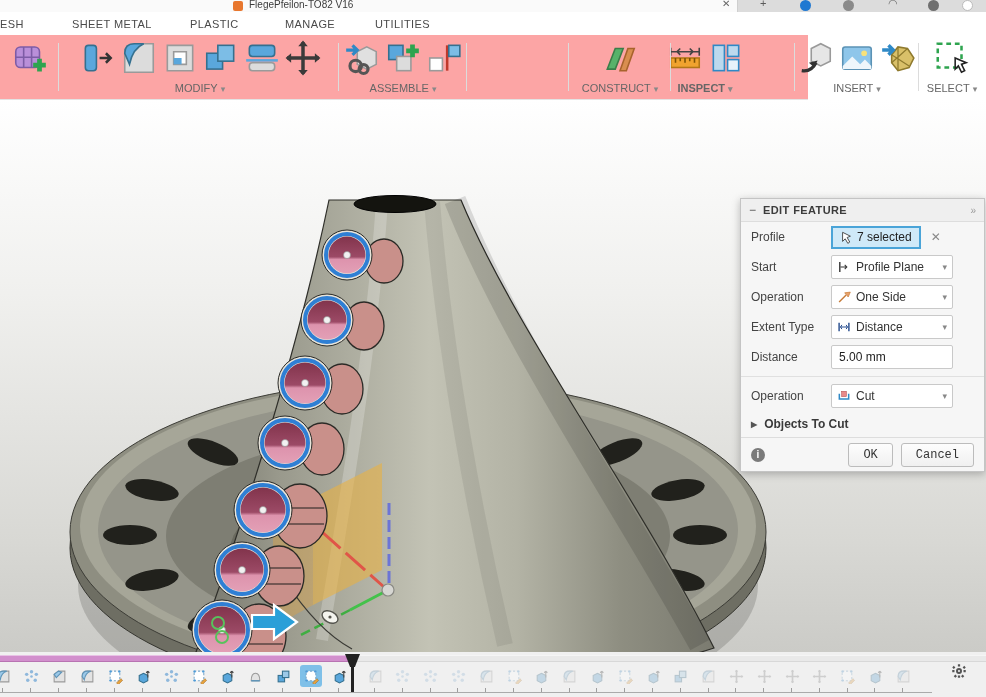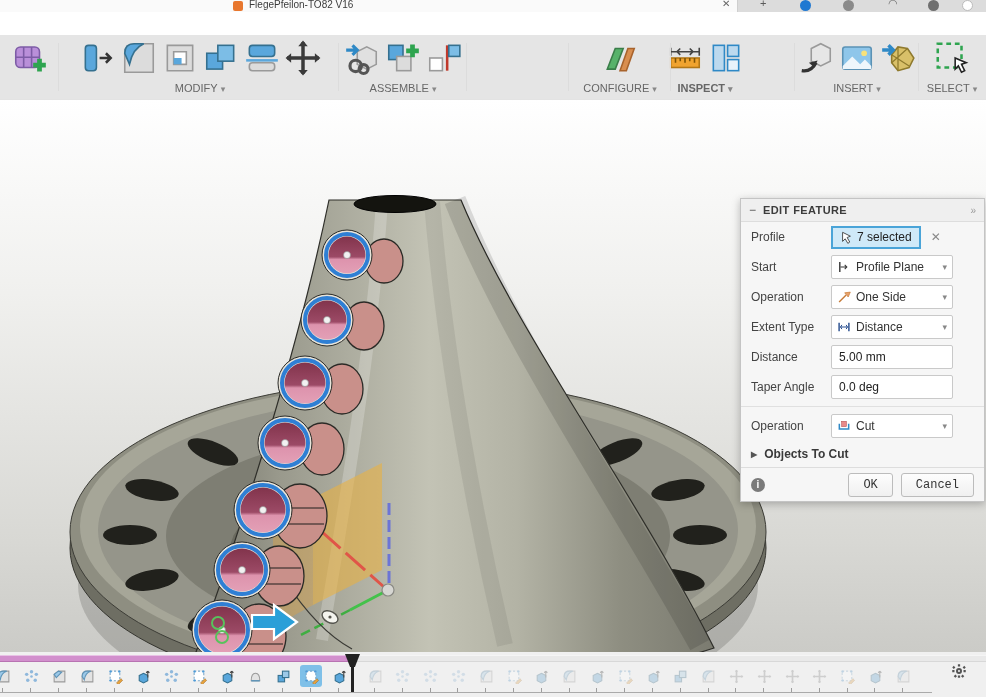--- a/index.html
+++ b/index.html
@@ -13,21 +13,21 @@
   #titlebar .restzone { position:absolute; left:738px; top:0; width:248px; height:12px; background:#dcdcdc; }
   .doc-cube { position:absolute; left:233px; top:1px; width:10px; height:10px; background:#e8772e; border-radius:2px; }
   .doc-title { position:absolute; left:249px; top:-1px; font-size:10px; color:#3c3c3c; white-space:nowrap; }
   .tab-close { position:absolute; left:722px; top:-2px; font-size:10px; color:#666; }
   .tb-ico { position:absolute; top:-3px; font-size:11px; color:#5a5a5a; }
   .tb-circle { position:absolute; top:0px; width:11px; height:11px; border-radius:50%; }
 
   
   #ribbon-tabs { position:absolute; left:0; top:12px; width:986px; height:23px; background:#fff; }
   .rtab { position:absolute; top:6px; font-size:11px; color:#4a4a4a; letter-spacing:.4px; white-space:nowrap; cursor:default; }
-  #ribbon-bar { position:absolute; left:0; top:35px; width:986px; height:65px; background:#e5e5e5; border-bottom:1px solid #e3e3e3; }
+  #ribbon-bar { position:absolute; left:0; top:35px; width:808px; height:65px; background:#fca5a5; border-bottom:1px solid #e3e3e3; }
   .rgroup { position:absolute; top:0; height:64px; }
   .rgroup .icons { display:flex; justify-content:center; align-items:center; gap:3px; height:46px; }
   .rgroup .glabel { text-align:center; font-size:11px; color:#666; margin-top:1px; white-space:nowrap; }
   .glabel .caret::after { content:"▾"; color:#888; font-size:9px; margin-left:3px; }
   .ticon { width:38px; height:38px; display:block; }
   .rsep { position:absolute; top:8px; width:1px; height:48px; background:#dcdcdc; }
 
   
   #viewport { position:absolute; left:0; top:100px; width:986px; height:552px;
               background:linear-gradient(#ffffff 0%, #f0f0ee 35%, #d8d8d4 80%, #cbcbc7 100%); }
@@ -100,20 +100,27 @@
     <div class="restzone" id="titlebar-icons">
         <span class="tb-ico" style="color: rgb(90, 90, 90); left: 22px;">+</span>
         <span class="tb-circle" style="background: rgb(31, 120, 209); left: 62px;"></span>
         <span class="tb-circle" style="background: rgb(138, 138, 138); left: 105px;"></span>
         <span class="tb-ico" style="color: rgb(106, 106, 106); left: 150px;">◠</span>
         <span class="tb-circle" style="background: rgb(111, 111, 111); left: 190px;"></span>
         <span class="tb-circle" style="background: rgb(255, 255, 255); border: 1px solid rgb(187, 187, 187); left: 224px;"></span>
       </div>
   </div>
 
+  <div id="ribbon-tabs">
+      <span class="rtab" style="left: 0px;">ESH</span>
+      <span class="rtab" style="left: 72px;">SHEET METAL</span>
+      <span class="rtab" style="left: 190px;">PLASTIC</span>
+      <span class="rtab" style="left: 285px;">MANAGE</span>
+      <span class="rtab" style="left: 375px;">UTILITIES</span>
+    </div>
 
   <div id="ribbon-bar">
       <div class="rgroup" style="left: 2px; width: 56px;">
         <div class="icons">
           <span>
             <svg width="38" height="38" viewBox="0 0 24 24" class="ticon">
               <rect x="3" y="5" width="15" height="13" rx="3" fill="#b98fd9" stroke="#7d5ca6"></rect>
               <path d="M3 11.5h15M8 5v13M13 5v13" stroke="#7d5ca6" fill="none"></path>
               <path d="M14 16.5h8M18 12.5v8" stroke="#2ea44f" stroke-width="3"></path>
             </svg>
@@ -192,21 +199,21 @@
       </div>
       <div class="rgroup" style="left: 570px; width: 100px;">
         <div class="icons">
           <span>
             <svg width="38" height="38" viewBox="0 0 24 24" class="ticon">
               <path d="M4 19l5-13h5L9 19z" fill="#57b26a" stroke="#3a7d49"></path>
               <path d="M12 20l5-14h4l-5 14z" fill="#d98e4f" stroke="#a8632c"></path>
             </svg>
           </span>
         </div>
-        <div class="glabel"><span class="caret">CONFIGURE</span></div>
+        <div class="glabel"><span class="caret">CONSTRUCT</span></div>
       </div>
       <div class="rgroup" style="left: 644px; width: 122px; font-weight: bold;">
         <div class="icons">
           <span>
             <svg width="38" height="38" viewBox="0 0 24 24" class="ticon">
               <path d="M3 8h18M3 5.5v5M21 5.5v5m-14-2.5 2-2m-2 2 2 2m8-2-2-2m2 2-2 2" stroke="#444" fill="none"></path>
               <rect x="3" y="12" width="18" height="6" fill="#f0a32f" stroke="#b37716"></rect>
               <path d="M6 12v3M9 12v2M12 12v3M15 12v2M18 12v3" stroke="#7c5205"></path>
             </svg>
           </span>
@@ -471,24 +478,20 @@
         <span class="dd-val">Distance</span>
         <span class="dd-caret">▾</span>
       </span>
     </div>
 
     <div class="drow">
       <span class="dlabel">Distance</span>
       <span class="tbox">5.00 mm</span>
     </div>
 
-    <div class="drow">
-      <span class="dlabel">Taper Angle</span>
-      <span class="tbox">0.0 deg</span>
-    </div>
 
     <div class="dsep"></div>
 
     <div class="drow">
       <span class="dlabel">Operation</span>
       <span class="dd">
         <span class="dd-ico">
           <svg width="14" height="14" viewBox="0 0 24 24">
               <path d="M4 8v9h16V8" fill="none" stroke="#2f89c6" stroke-width="2.6"></path>
               <rect x="8" y="4" width="8" height="9" fill="#e88a8a" stroke="#b85454"></rect>

